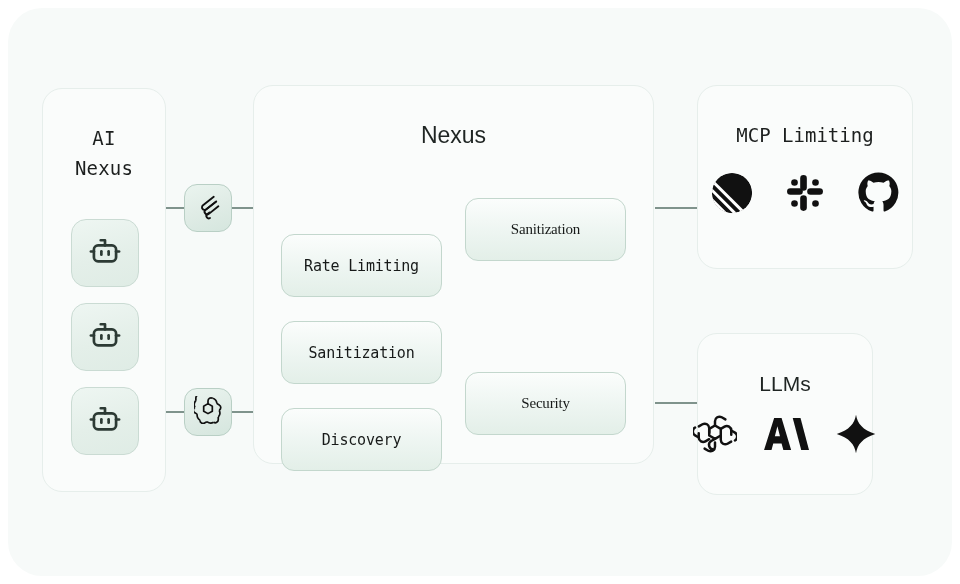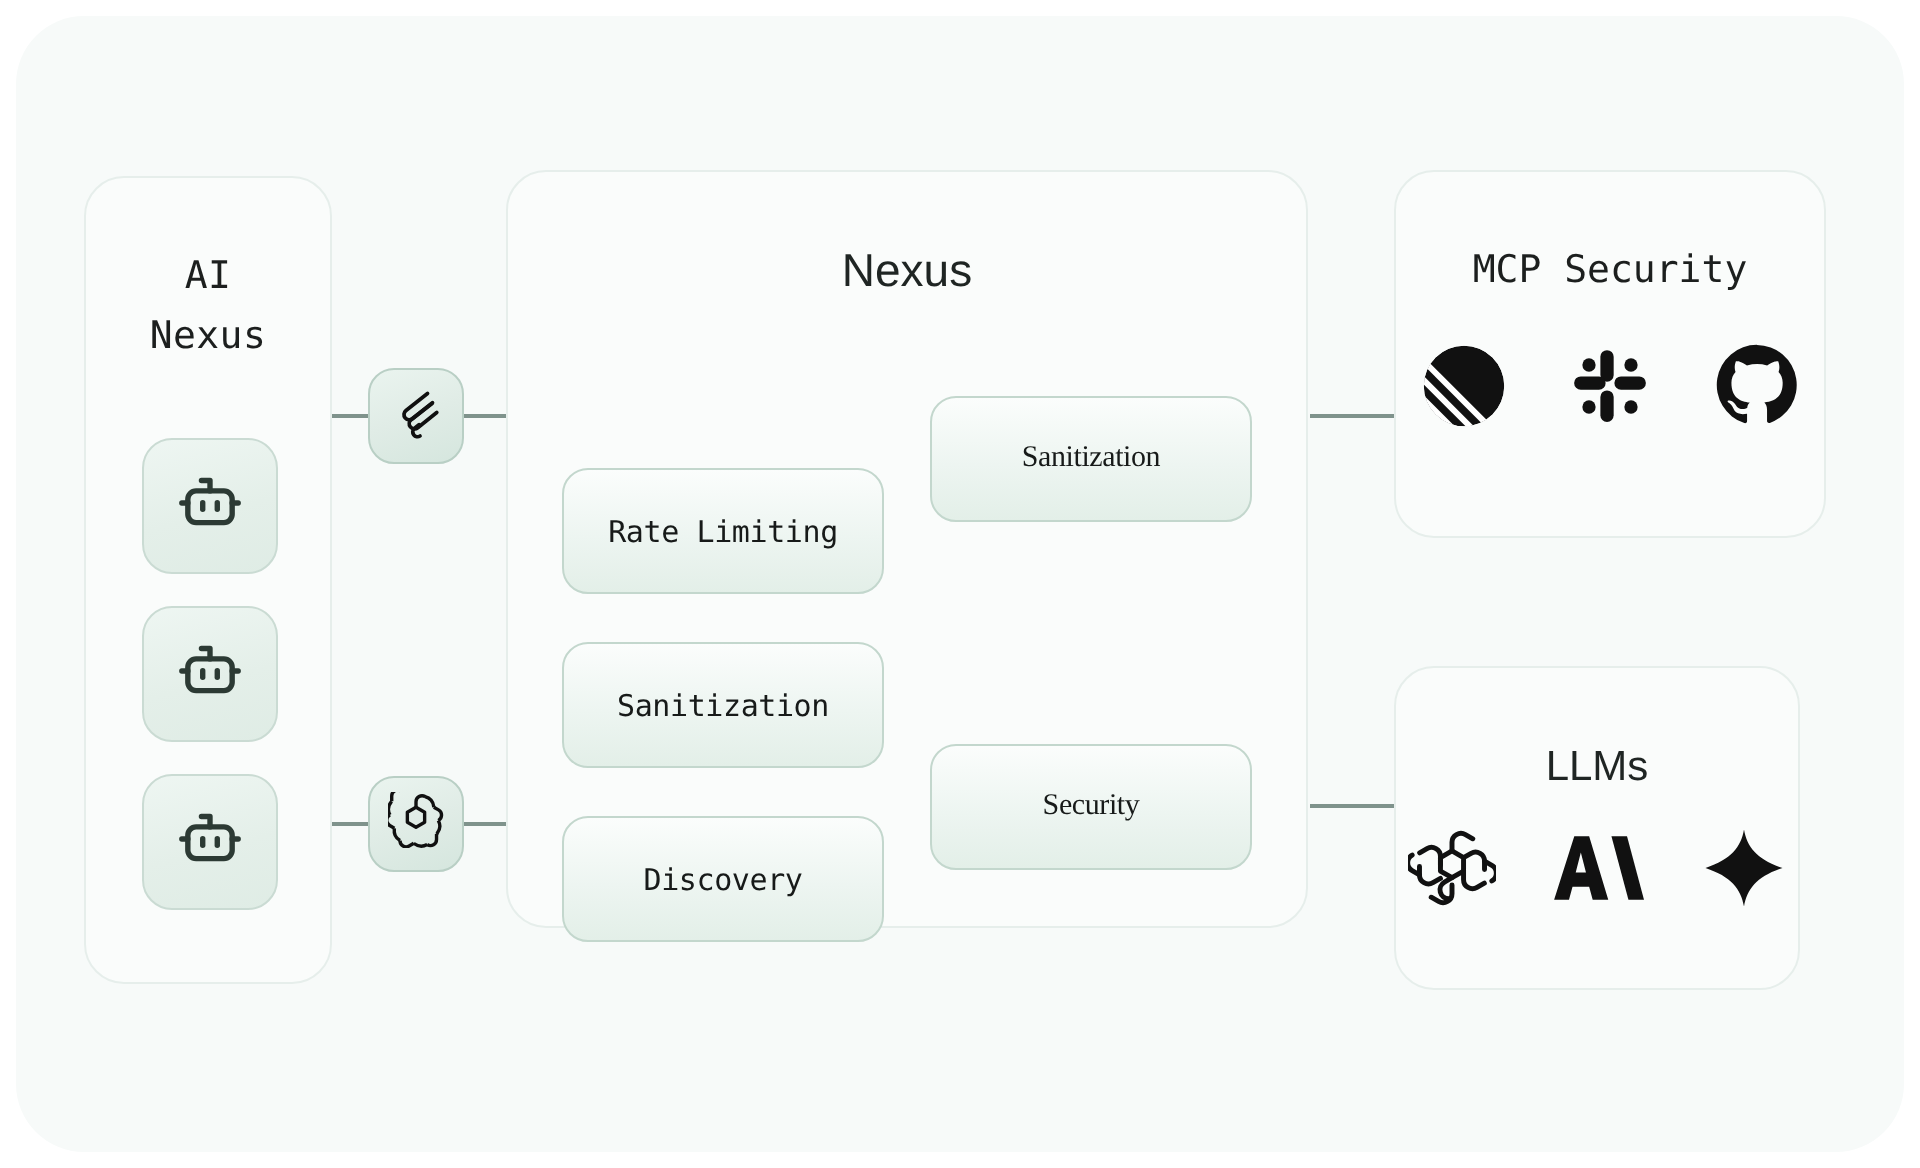--- a/index.html
+++ b/index.html
@@ -114,21 +114,21 @@
     left: 697px; top: 85px;
     width: 216px; height: 184px;
   }
   #mcp-title {
     top: 35px;
     font-size: 19px;
     line-height: 28px;
   }
   #llms-panel {
     left: 697px; top: 333px;
-    width: 203px; height: 162px; padding-left: 36px;
+    width: 176px; height: 162px; padding-left: 36px;
   }
   #llms-title {
     top: 36px;
     font-size: 21px;
     line-height: 28px;
     font-weight: 400;
     color: #1f2523;
   }
 
   .logo-row {
@@ -270,21 +270,21 @@
     <div class="pill mono col-b row-1">Sanitization</div>
     <div class="pill mono col-a row-2">Sanitization</div>
     <div class="pill mono col-a row-3">Discovery</div>
     <div class="pill mono col-b row-3">Security</div>
   </div>
 
   <div class="conn" id="conn-mcp"></div>
   <div class="conn" id="conn-llms"></div>
 
   <div class="panel" id="mcp-panel">
-    <div class="panel-title mono" id="mcp-title">MCP Security</div>
+    <div class="panel-title mono" id="mcp-title">MCP Limiting</div>
 
     <div class="logo-row" id="mcp-logos">
       <span class="logo">
         <svg width="46" height="46" viewBox="0 0 48 48">
           <defs>
             <clipPath id="circClip">
                 <circle cx="24" cy="24" r="21"></circle>
               </clipPath>
           </defs>
           <g clip-path="url(#circClip)">

